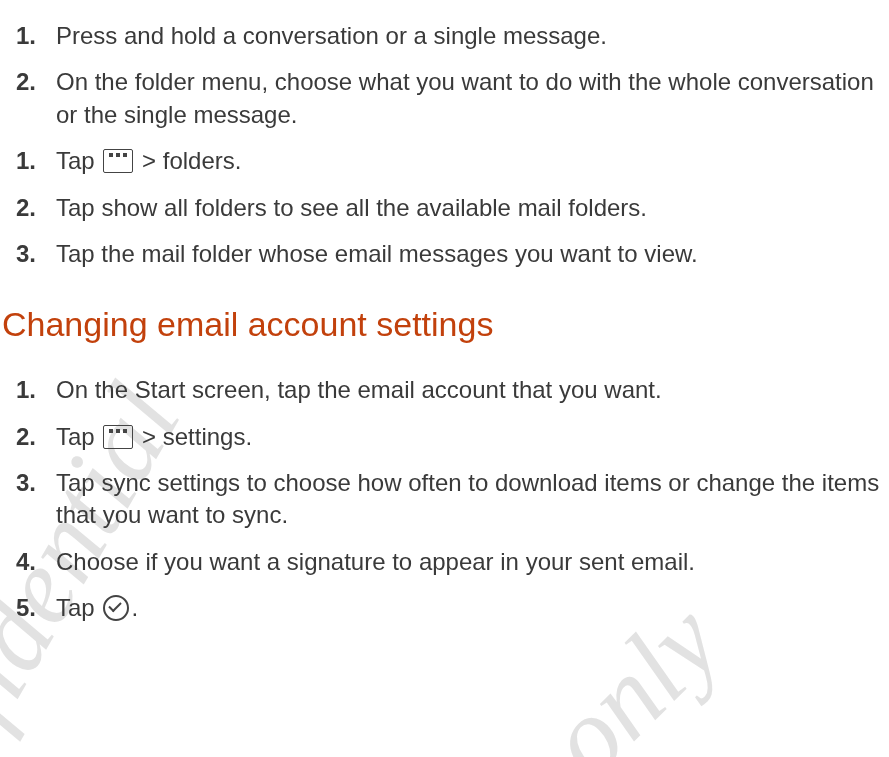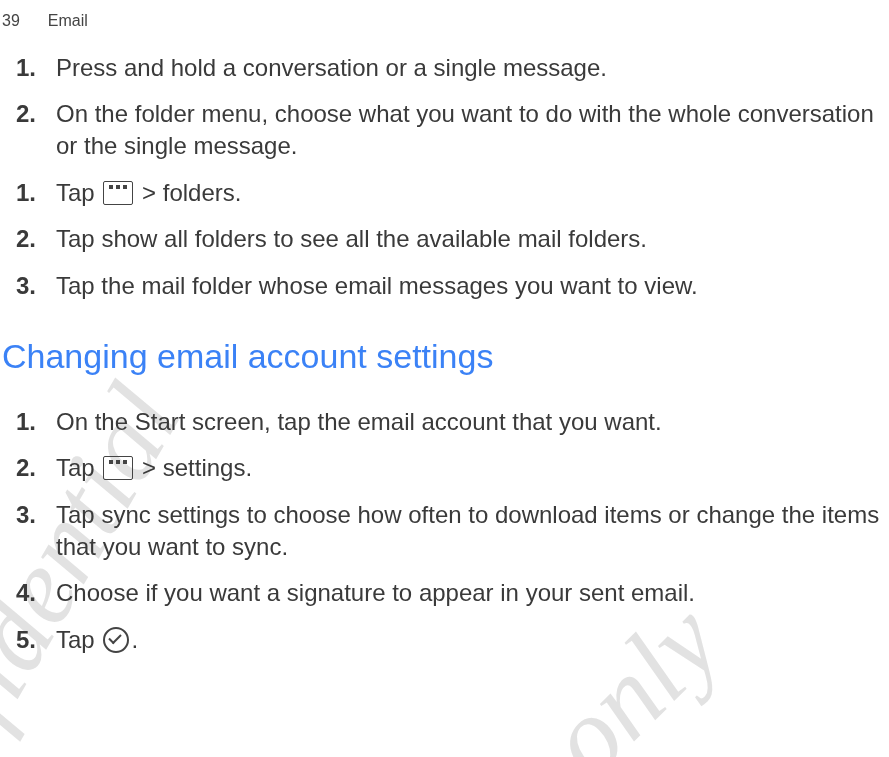--- a/index.html
+++ b/index.html
@@ -40,21 +40,21 @@
     border-bottom: 1px dotted #8a8a8a;
     margin: 8px 0 12px 0;
     padding: 8px 0 8px 0;
   }
   .sub-heading {
     font-size: 23px;
     color: #7fba00;
   }
   .main-heading {
     font-size: 34px;
-    color: #3b82f6;
+    color: #c2410c;
     margin: 32px 0 26px 0;
     padding-left: 2px;
   }
   ol.steps {
     padding: 0 6px 0 38px;
     margin: 10px 0 14px 0;
     counter-reset: step;
     list-style: none;
   }
   ol.steps > li {
@@ -123,24 +123,20 @@
   }
 </style>
 </head>
 <body>
 
 <div class="watermark" style="left:-60px; top:760px; transform: rotate(-60deg); transform-origin: left bottom; font-size:110px;">Confidential</div>
 <div class="watermark" style="left:500px; top:780px; transform: rotate(-45deg); transform-origin: left bottom; font-size:110px;">ion only</div>
 
 <div class="page">
 
-  <div class="header-row">
-    <span class="pnum">39</span>
-    <span class="chap">Email</span>
-  </div>
 
 
   <ol class="steps">
     <li>Press and hold a conversation or a single message.</li>
     <li>On the folder menu, choose what you want to do with the whole conversation or the single message.</li>
   </ol>
 
 
   <ol class="steps">
     <li>

